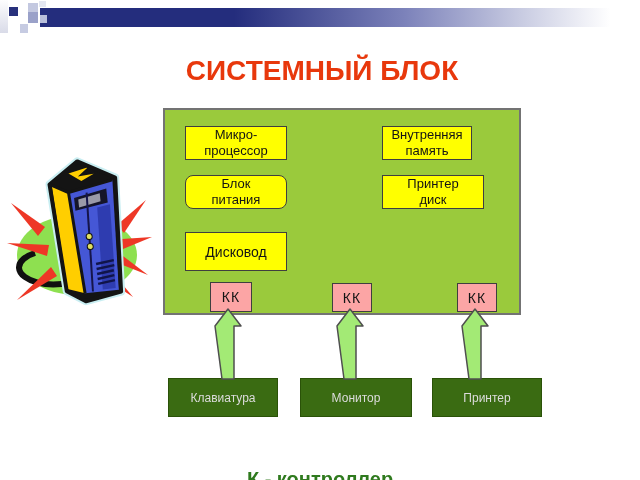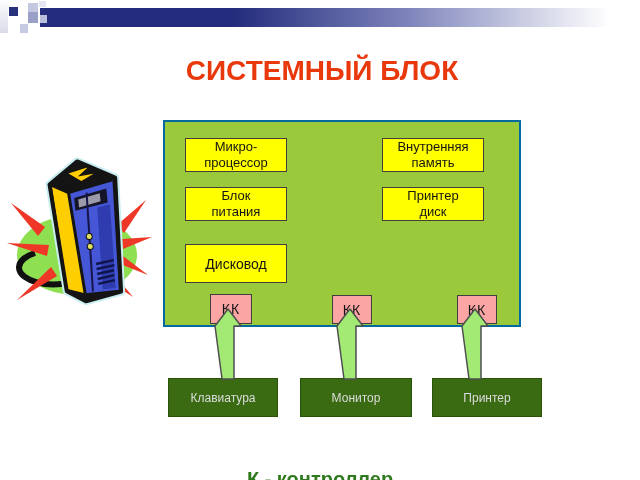--- a/index.html
+++ b/index.html
@@ -24,31 +24,31 @@
 
   
   .title{
     position:absolute;left:4px;right:0;top:55px;text-align:center;
     font-size:28px;font-weight:bold;color:#e8380c;letter-spacing:0px;
   }
 
   
   .board{
     position:absolute;left:163px;top:108px;width:358px;height:207px;
-    background:#9aca3c;border:2px solid #0369a1;box-sizing:border-box;margin-top:12px;
+    background:#9aca3c;border:2px solid #737373;box-sizing:border-box;
   }
   .comp{
     position:absolute;background:#ffff00;border:1px solid #3f3f3f;
     box-sizing:border-box;display:flex;align-items:center;justify-content:center;
     text-align:center;font-size:13px;line-height:16px;color:#141414;
     white-space:pre-line;
   }
   .comp-micro{left:20px;top:16px;width:102px;height:34px;}
-  .comp-mem{left:217px;top:16px;width:102px;height:34px;}
-  .comp-power{left:20px;top:65px;width:102px;height:34px;}
+  .comp-mem{left:217px;top:16px;width:90px;height:34px;}
+  .comp-power{left:20px;top:65px;width:102px;height:34px;border-radius:8px;}
   .comp-hdd{left:217px;top:65px;width:102px;height:34px;}
   .comp-floppy{left:20px;top:122px;width:102px;height:39px;font-size:14px;}
   .ctrl{
     position:absolute;background:#fca5a5;border:1px solid #3f3f3f;
     box-sizing:border-box;display:flex;align-items:center;justify-content:center;
     font-size:14px;color:#141414;letter-spacing:1px;
   }
   .ctrl-1{left:45px;top:172px;width:42px;height:30px;}
   .ctrl-2{left:167px;top:173px;width:40px;height:29px;}
   .ctrl-3{left:292px;top:173px;width:40px;height:29px;}

